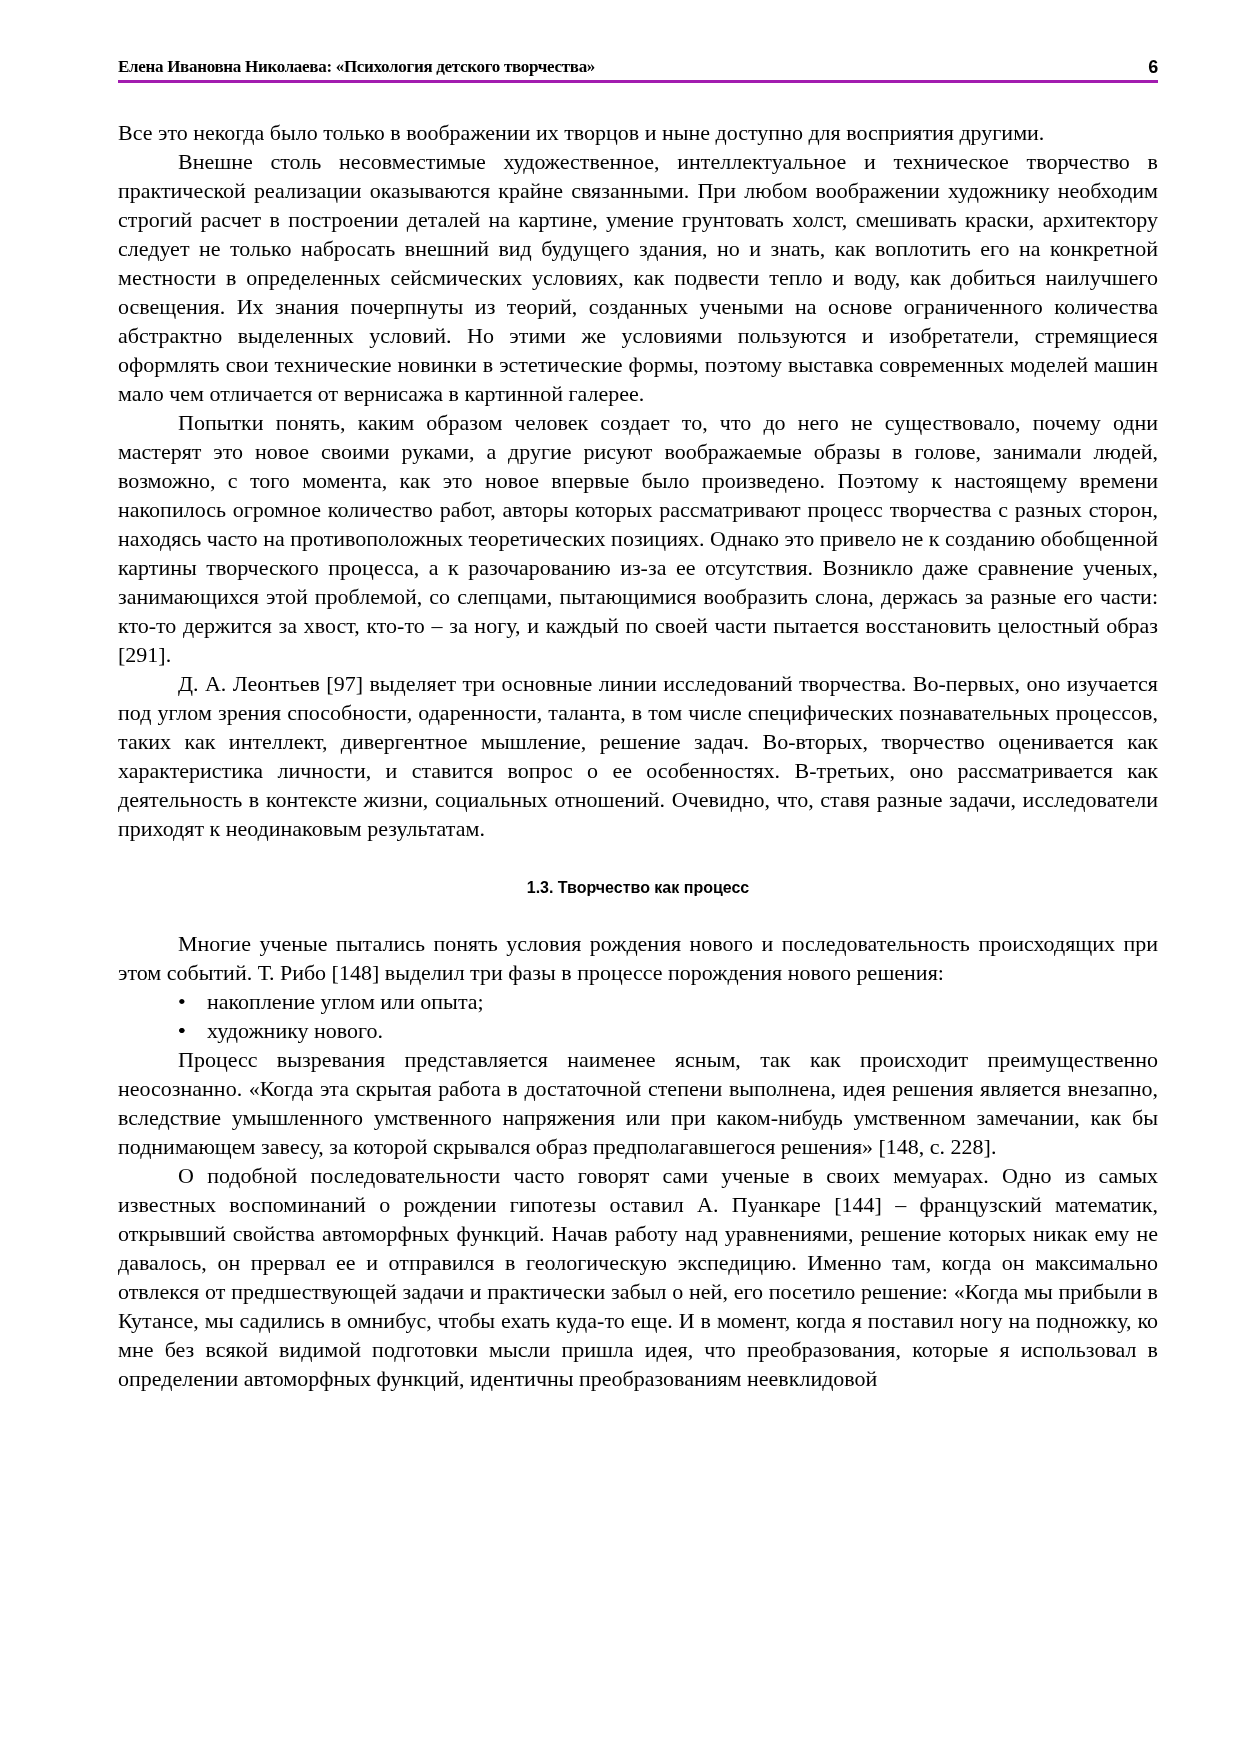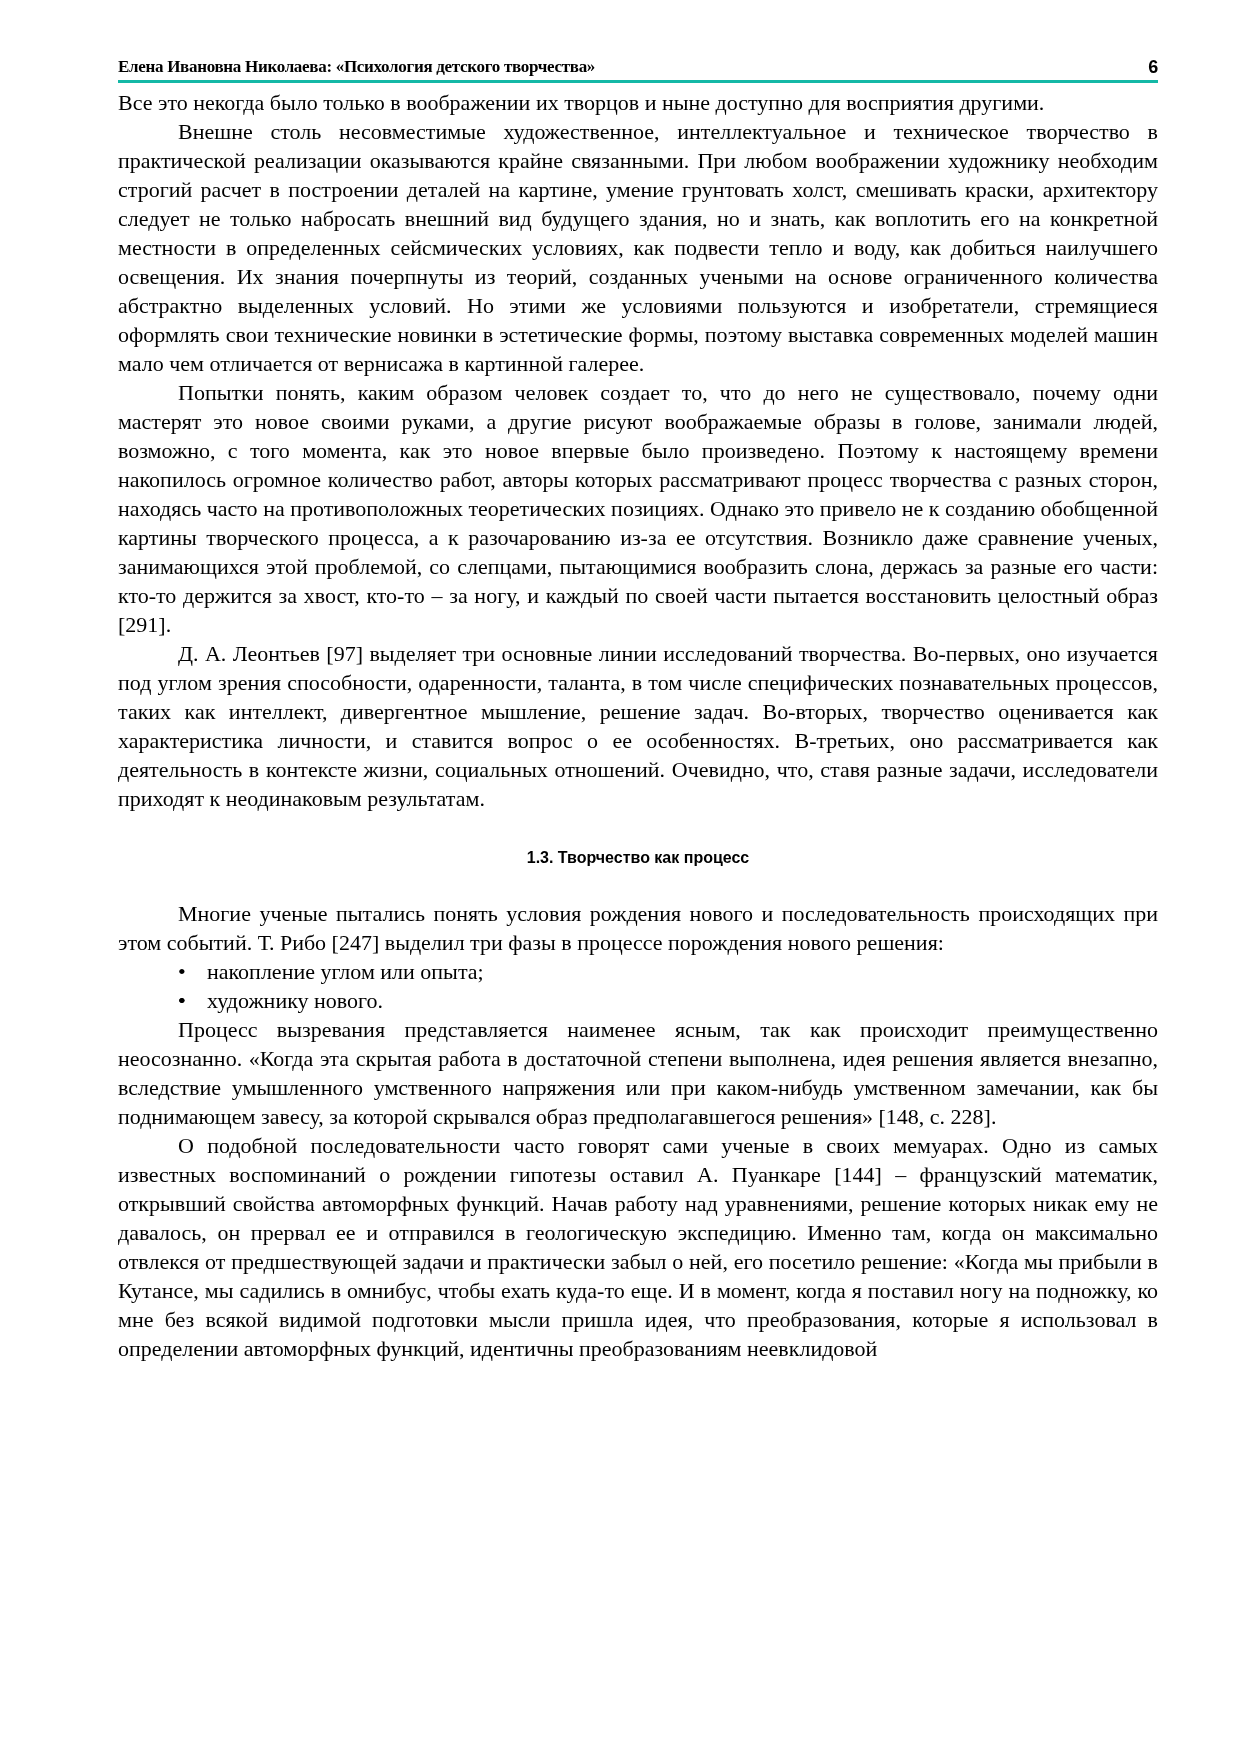--- a/index.html
+++ b/index.html
@@ -1,28 +1,28 @@
 <!DOCTYPE html>
 <html><head>
 <meta charset="utf-8">
 <style>
   html, body { margin: 0; padding: 0; background: #ffffff; }
   body { width: 1240px; height: 1754px; position: relative; overflow: hidden; color: #000; }
   .page-header {
     position: absolute; left: 118px; top: 56px; width: 1040px; height: 24px;
-    border-bottom: 3px solid #14b8a6;
+    border-bottom: 3px solid #a21caf;
     font-family: "Liberation Serif", serif; font-weight: bold; font-size: 17px;
     display: flex; justify-content: space-between; align-items: flex-end;
     letter-spacing: -0.3px;
     text-align: center;
   }
   .page-header .num { font-family: "Liberation Sans", sans-serif; font-size: 18px; padding-bottom: 2px; }
   .page-header .title { padding-bottom: 3px; }
   .content {
-    position: absolute; left: 118px; top: 88px; width: 1040px;
+    position: absolute; left: 118px; top: 118px; width: 1040px;
     font-family: "Liberation Serif", serif; font-size: 22px; line-height: 29px;
     text-align: justify;
   }
   .content p { margin: 0; text-indent: 60px; }
   .content p.noindent { text-indent: 0; }
   .heading {
     font-family: "Liberation Sans", sans-serif; font-weight: bold; font-size: 16px;
     text-align: center; margin: 30px 0 27px 0; line-height: 29px;
   }
   ul.bullets { list-style: none; margin: 0; padding: 0; }
@@ -38,21 +38,21 @@
 </div>
 
 <div class="content">
   <p class="noindent">Все это некогда было только в воображении их творцов и ныне доступно для восприятия другими.</p>
   <p>Внешне столь несовместимые художественное, интеллектуальное и техническое творчество в практической реализации оказываются крайне связанными. При любом воображении художнику необходим строгий расчет в построении деталей на картине, умение грунтовать холст, смешивать краски, архитектору следует не только набросать внешний вид будущего здания, но и знать, как воплотить его на конкретной местности в определенных сейсмических условиях, как подвести тепло и воду, как добиться наилучшего освещения. Их знания почерпнуты из теорий, созданных учеными на основе ограниченного количества абстрактно выделенных условий. Но этими же условиями пользуются и изобретатели, стремящиеся оформлять свои технические новинки в эстетические формы, поэтому выставка современных моделей машин мало чем отличается от вернисажа в картинной галерее.</p>
   <p>Попытки понять, каким образом человек создает то, что до него не существовало, почему одни мастерят это новое своими руками, а другие рисуют воображаемые образы в голове, занимали людей, возможно, с того момента, как это новое впервые было произведено. Поэтому к настоящему времени накопилось огромное количество работ, авторы которых рассматривают процесс творчества с разных сторон, находясь часто на противоположных теоретических позициях. Однако это привело не к созданию обобщенной картины творческого процесса, а к разочарованию из-за ее отсутствия. Возникло даже сравнение ученых, занимающихся этой проблемой, со слепцами, пытающимися вообразить слона, держась за разные его части: кто-то держится за хвост, кто-то – за ногу, и каждый по своей части пытается восстановить целостный образ [291].</p>
   <p>Д. А. Леонтьев [97] выделяет три основные линии исследований творчества. Во-первых, оно изучается под углом зрения способности, одаренности, таланта, в том числе специфических познавательных процессов, таких как интеллект, дивергентное мышление, решение задач. Во-вторых, творчество оценивается как характеристика личности, и ставится вопрос о ее особенностях. В-третьих, оно рассматривается как деятельность в контексте жизни, социальных отношений. Очевидно, что, ставя разные задачи, исследователи приходят к неодинаковым результатам.</p>
 
   <div class="heading">1.3. Творчество как процесс</div>
 
-  <p>Многие ученые пытались понять условия рождения нового и последовательность происходящих при этом событий. Т. Рибо [247] выделил три фазы в процессе порождения нового решения:</p>
+  <p>Многие ученые пытались понять условия рождения нового и последовательность происходящих при этом событий. Т. Рибо [148] выделил три фазы в процессе порождения нового решения:</p>
 
   <ul class="bullets">
     <li>
       <span class="bullet">•</span>
       <span>накопление углом или опыта;</span>
     </li>
     <li>
       <span class="bullet">•</span>
     </li>
     <li>

